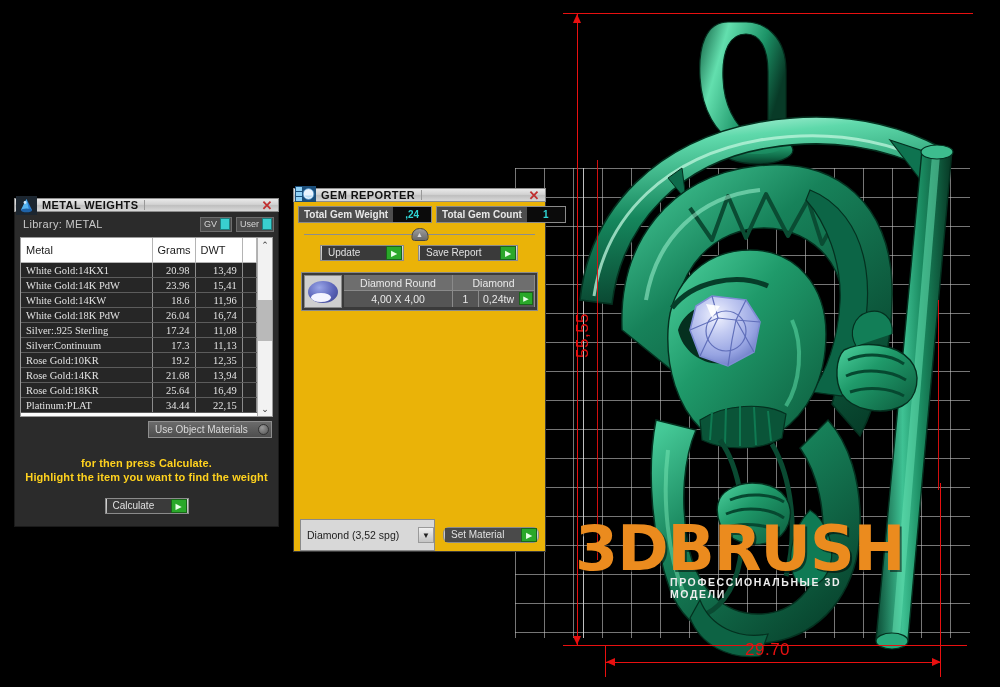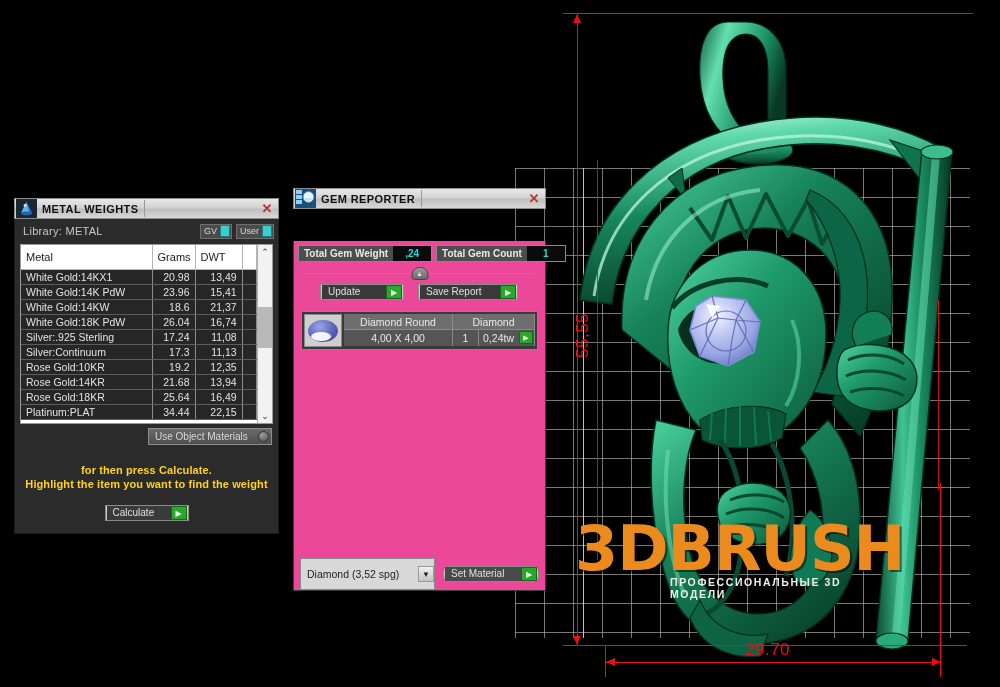--- a/index.html
+++ b/index.html
@@ -52,21 +52,21 @@
     text-shadow:2px 2px 0 rgba(0,0,0,.5);
   }
   .logo-sub {
     font-family:"Liberation Sans", sans-serif; font-weight:bold; font-size:10.5px;
     color:#eeeeee; letter-spacing:1.6px; margin-left:95px; margin-top:-4px;
   }
 
   
   .panel { position:absolute; }
   .titlebar {
-    height:21px; display:flex; align-items:center;
+    height:14px; display:flex; align-items:center;
     background:linear-gradient(to bottom,#e9e9e9 0%, #d2d2d2 45%, #bfbfbf 55%, #d8d8d8 100%);
     border:1px solid #8d8d8d; position:relative;
   }
   .titlebar .tb-icon { width:21px; height:19px; margin-left:1px; flex:0 0 auto; }
   .titlebar .tb-title {
     color:#111; font-size:11px; font-weight:bold; letter-spacing:.4px;
     padding-left:5px; font-family:"Liberation Sans", sans-serif;
   }
   .tb-divider { width:1px; align-self:stretch; background:#999; margin:1px 0 1px 6px; }
   .tb-fill { flex:1; }
@@ -93,21 +93,21 @@
 
   .mw-table-wrap { margin:1px 5px 0 5px; display:flex; background:#fff; border:1px solid #9b9b9b; height:180px; }
   .mw-table { flex:1; overflow:hidden; }
   table.mw { width:100%; border-collapse:collapse; table-layout:fixed; }
   table.mw th {
     background:#fff; color:#1a1a1a; font-size:11px; font-weight:normal; text-align:left;
     padding:6px 5px; border-right:1px solid #b4b4b4; border-bottom:1px solid #b4b4b4; height:18px;
   }
   table.mw td {
     background:#262626; color:#e2e2e2; font-size:10.5px; padding:1px 5px; height:15px;
-    border-right:1px solid #8c8c8c; border-bottom:1px solid #5c5c5c; white-space:nowrap; overflow:hidden;
+    border-right:1px solid #8c8c8c; border-bottom:1px solid #5c5c5c; white-space:nowrap; overflow:hidden;font-family:Liberation Serif, serif;
   }
   table.mw td.num { text-align:right; }
   .col-metal { width:128px; } .col-grams { width:42px; } .col-dwt { width:46px; } .col-pad { width:14px; }
 
   .mw-scroll {
     width:15px; background:#f2f2f2; border-left:1px solid #b0b0b0;
     display:flex; flex-direction:column; align-items:center; cursor:pointer;
   }
   .sc-btn { height:14px; width:100%; display:flex; align-items:center; justify-content:center;
             font-size:9px; color:#333; }
@@ -137,22 +137,22 @@
     margin:1px 0 1px 1px;
   }
   .btn-green .play {
     width:16px; height:14px; margin:1px 1px 1px 0; background:#2aa82a;
     border:1px solid #186618; display:flex; align-items:center; justify-content:center;
     color:#e8ffe8; font-size:8px;
   }
 
   
   #gem-reporter { left:293px; top:188px; width:253px; }
-  #gem-reporter .body { background:#ec4899; border:1px solid #3a3a3a; border-top:none;
-                        height:350px; position:relative;margin-top:32px; }
+  #gem-reporter .body { background:#eab308; border:1px solid #3a3a3a; border-top:none;
+                        height:350px; position:relative; }
 
   .gr-totals { display:flex; gap:4px; padding:4px 4px 0 4px; }
   .gr-total {
     display:flex; align-items:center; height:17px; flex:1;
     border:1px solid #8a8a8a; background:#4d4d4d;
   }
   .gr-total .t-label { color:#e8e8e8; font-size:10px; font-weight:bold; padding:0 5px; white-space:nowrap; }
   .gr-total .t-value {
     margin-left:auto; background:#0b0b0b; color:#2fd6d6; font-size:10px; font-weight:bold;
     height:15px; line-height:15px; padding:0 8px; min-width:38px; text-align:center;
@@ -461,21 +461,21 @@
               </tr>
               <tr>
                 <td class="">White Gold:14K PdW</td>
                 <td class="num">23.96</td>
                 <td class="num">15,41</td>
                 <td class=""></td>
               </tr>
               <tr>
                 <td class="">White Gold:14KW</td>
                 <td class="num">18.6</td>
-                <td class="num">21,37</td>
+                <td class="num">11,96</td>
                 <td class=""></td>
               </tr>
               <tr>
                 <td class="">White Gold:18K PdW</td>
                 <td class="num">26.04</td>
                 <td class="num">16,74</td>
                 <td class=""></td>
               </tr>
               <tr>
                 <td class="">Silver:.925 Sterling</td>

